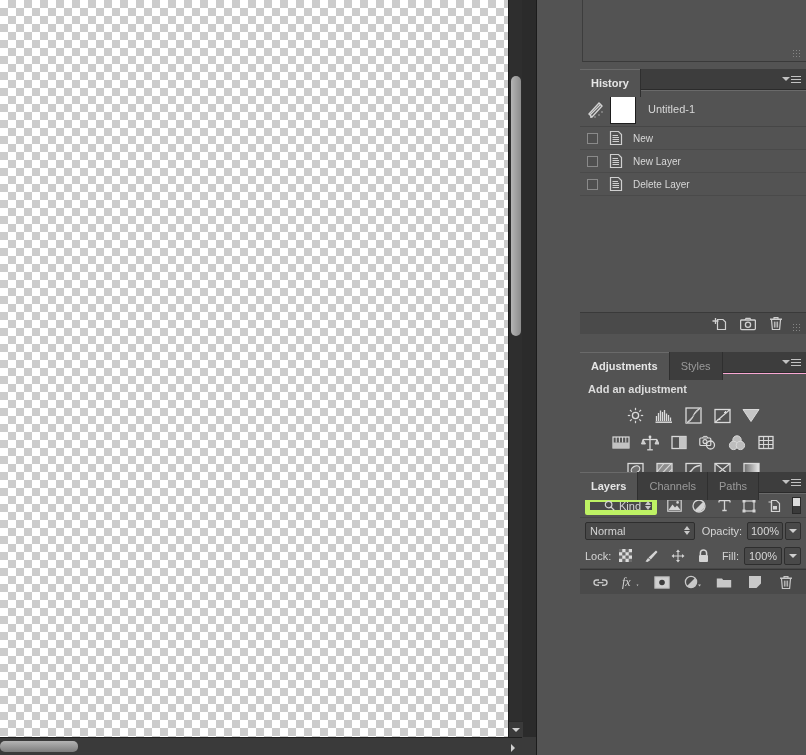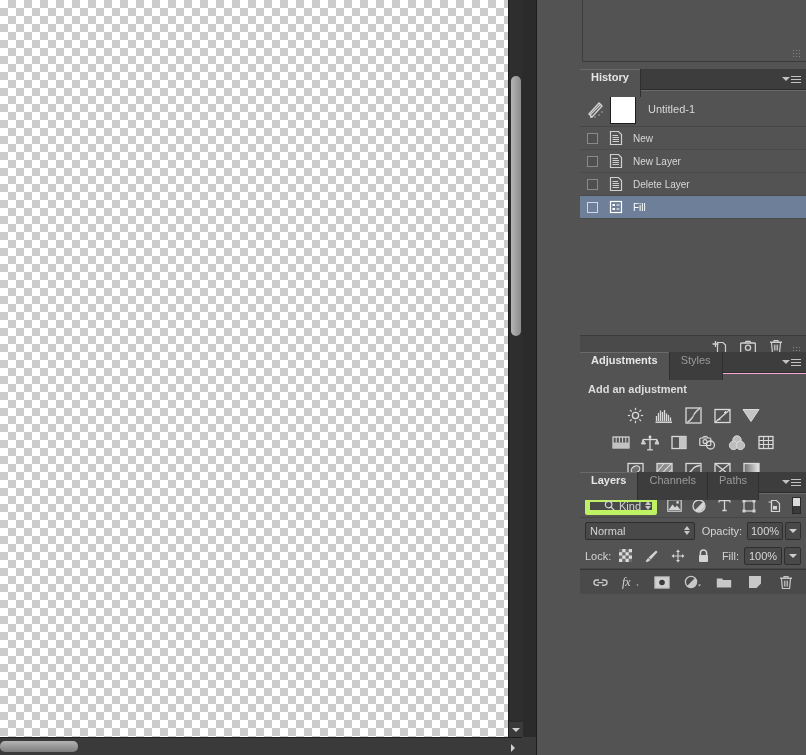--- a/index.html
+++ b/index.html
@@ -96,21 +96,21 @@
 
   
   .tabbar {
     position: relative; height: 21px;
     background: #3d3d3d;
     border-bottom: 1px solid #2b2b2b;
     display: flex; align-items: stretch;
   }
   .tab {
     position: relative;
-    display: flex; align-items: flex-end;
+    display: flex; align-items: center;
     padding: 14px 11px;
     font-size: 11px; color: #9a9a9a;
     background: #3d3d3d;
     border-right: 1px solid #2f2f2f;
     cursor: default;
   }
   .tab.active {
     background: #535353;
     color: #e6e6e6;
     font-weight: bold;
@@ -408,32 +408,20 @@
                 <path d="M3.5 5.5 H9"></path>
                   <path d="M3.5 7.5 H10"></path>
                   <path d="M3.5 9.5 H10"></path>
                   <path d="M3.5 11.5 H10"></path>
               </g>
             </svg>
           </span>
           <span class="hist-label">Delete Layer</span>
         </div>
 
-        <div class="hist-row selected">
-          <span class="hist-check"></span>
-          <span class="hist-icon">
-            <svg width="14" height="16" viewBox="0 0 14 16">
-              <rect x="1.5" y="2.5" width="11" height="11" fill="none" stroke="#ffffff" stroke-width="1.2"></rect>
-              <rect x="3.5" y="5" width="2.5" height="2" fill="#ffffff"></rect>
-              <rect x="3.5" y="9" width="2.5" height="2" fill="#ffffff"></rect>
-              <path d="M7.5 6 H10.5 M7.5 10 H10.5" stroke="#ffffff" stroke-width="1"></path>
-            </svg>
-          </span>
-          <span class="hist-label">Fill</span>
-        </div>
 
         <div id="history-empty"></div>
 
         <div class="panel-footer">
           <span class="footer-btn">
             <svg width="16" height="16" viewBox="0 0 16 16">
               <path d="M5.5 3.5 H11 L13.5 6 V13.5 H5.5 Z" fill="none" stroke="#d0d0d0" stroke-width="1.2"></path>
               <path d="M3.5 2 V8 M0.5 5 H6.5" stroke="#d0d0d0" stroke-width="1.3"></path>
             </svg>
           </span>

